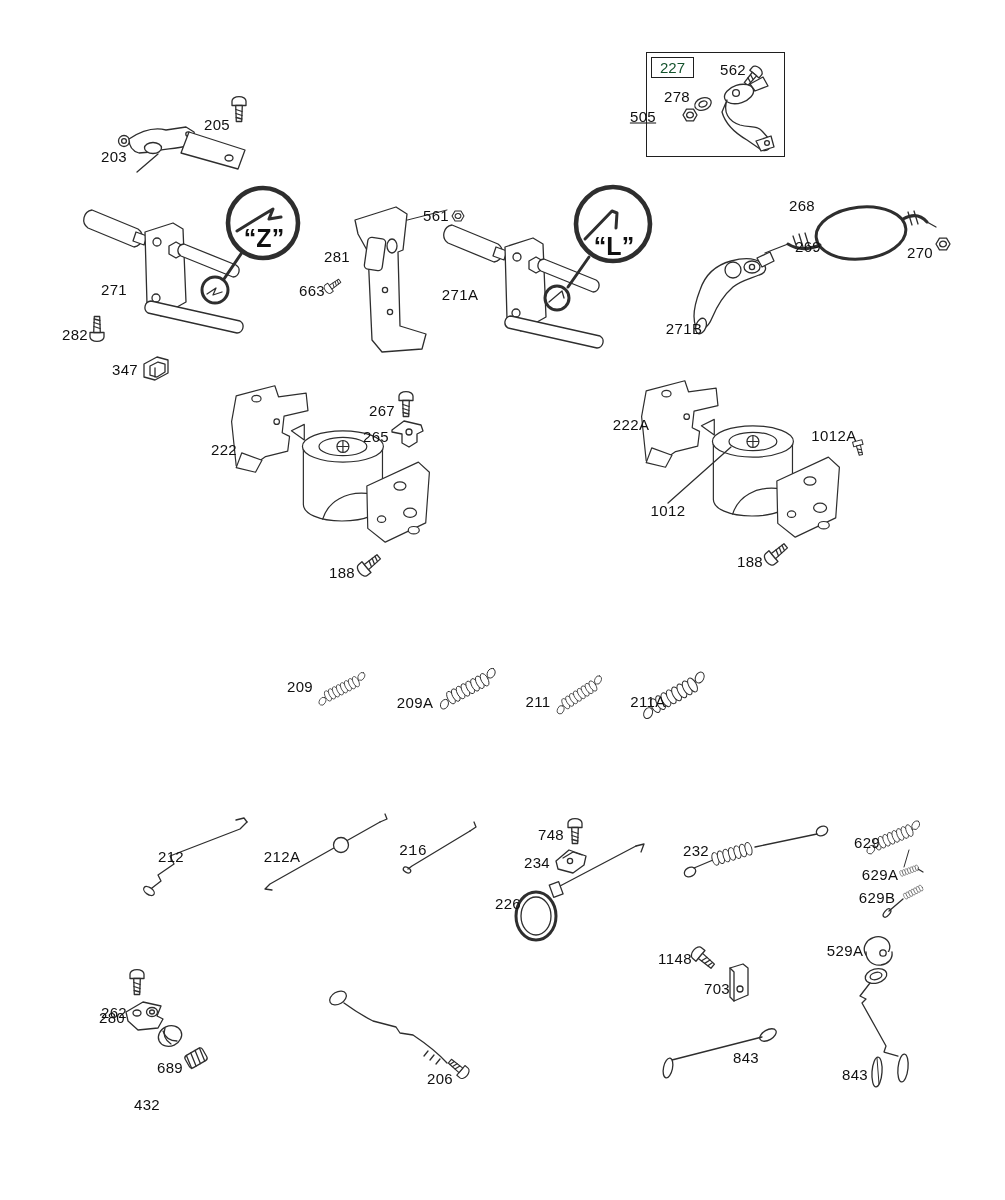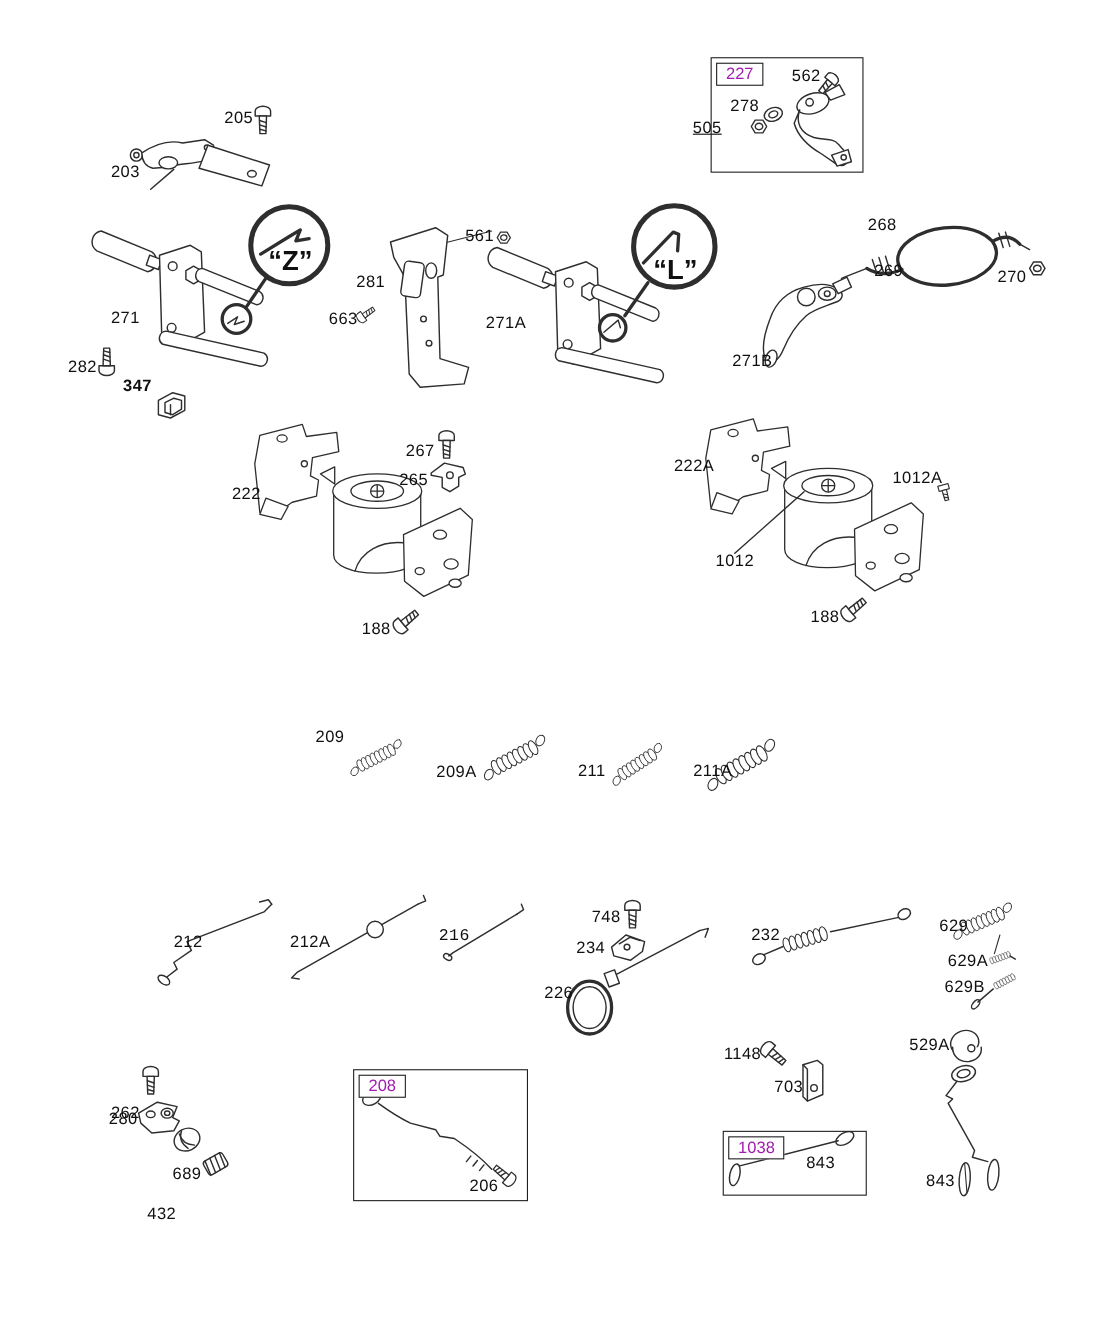--- a/index.html
+++ b/index.html
@@ -15,21 +15,21 @@
   svg.artwork .thin{stroke-width:1;}
   #labels{position:absolute;left:0;top:0;width:100%;height:100%;}
   .part-label{
     position:absolute;transform:translate(-50%,-50%);
     font-size:15px;letter-spacing:.4px;color:#101010;white-space:nowrap;
   }
   .part-label.callout{font-size:25px;font-weight:bold;letter-spacing:0;}
   .inset-box{position:absolute;border:1.7px solid #1f1f1f;}
   .inset-label{
     position:absolute;left:4px;top:4px;border:1.7px solid #1f1f1f;background:#fff;
-    padding:1px 8px;font-size:15px;color:#a21caf;white-space:nowrap;
+    padding:1px 8px;font-size:15px;color:#14532d;white-space:nowrap;
   }
 </style>
 </head>
 <body>
 
 <div class="canvas">
 
   <svg class="artwork" width="1005" height="1200" viewBox="0 0 1005 1200">
     <defs>
       <g id="screw">
@@ -309,45 +309,45 @@
 
     <g>
       <path class="solid" d="M144,364 l13,-7 11,3 0,13 -13,7 -11,-3 z"></path>
       <path class="solid" d="M150,366 l8,-4 7,2 0,8 -8,5 -7,-2 z"></path>
       <line x1="155" y1="377" x2="155" y2="368"></line>
     </g>
     <use href="#screw" transform="translate(97,337) rotate(180)"></use>
   </svg>
 
   <div id="labels">
-      <div class="part-label" style="left: 217px; top: 107px;">205</div>
+      <div class="part-label" style="left: 217px; top: 124px;">205</div>
       <div class="part-label" style="left: 114px; top: 156px;">203</div>
       <div class="part-label" style="left: 733px; top: 69px;">562</div>
       <div class="part-label" style="left: 677px; top: 96px;">278</div>
       <div class="part-label" style="left: 643px; top: 116px; text-decoration: underline;">505</div>
       <div class="part-label" style="left: 436px; top: 215px;">561</div>
       <div class="part-label" style="left: 337px; top: 256px;">281</div>
       <div class="part-label" style="left: 312px; top: 290px;">663</div>
       <div class="part-label" style="left: 114px; top: 289px;">271</div>
       <div class="part-label" style="left: 75px; top: 334px;">282</div>
-      <div class="part-label" style="left: 125px; top: 351px; font-weight: bold;">347</div>
+      <div class="part-label" style="left: 125px; top: 369px;">347</div>
       <div class="part-label" style="left: 460px; top: 294px;">271A</div>
       <div class="part-label" style="left: 802px; top: 205px;">268</div>
       <div class="part-label" style="left: 763px; top: 246px; margin-left: 45px;">269</div>
       <div class="part-label" style="left: 920px; top: 252px;">270</div>
       <div class="part-label" style="left: 684px; top: 301px; margin-top: 27px;">271B</div>
       <div class="part-label" style="left: 382px; top: 410px;">267</div>
       <div class="part-label" style="left: 376px; top: 436px;">265</div>
       <div class="part-label" style="left: 224px; top: 449px;">222</div>
       <div class="part-label" style="left: 631px; top: 424px;">222A</div>
       <div class="part-label" style="left: 834px; top: 435px;">1012A</div>
       <div class="part-label" style="left: 668px; top: 510px;">1012</div>
       <div class="part-label" style="left: 342px; top: 572px;">188</div>
       <div class="part-label" style="left: 750px; top: 561px;">188</div>
-      <div class="part-label" style="left: 300px; top: 670px;">209</div>
+      <div class="part-label" style="left: 300px; top: 686px;">209</div>
       <div class="part-label" style="left: 415px; top: 702px;">209A</div>
       <div class="part-label" style="left: 538px; top: 701px;">211</div>
       <div class="part-label" style="left: 648px; top: 701px;">211A</div>
       <div class="part-label" style="left: 171px; top: 856px;">212</div>
       <div class="part-label" style="left: 282px; top: 856px;">212A</div>
       <div class="part-label" style="left: 413px; top: 851px; font-family: Liberation Mono, monospace;">216</div>
       <div class="part-label" style="left: 551px; top: 834px;">748</div>
       <div class="part-label" style="left: 537px; top: 862px;">234</div>
       <div class="part-label" style="left: 508px; top: 903px;">226</div>
       <div class="part-label" style="left: 696px; top: 850px;">232</div>
@@ -362,20 +362,14 @@
       <div class="part-label" style="left: 147px; top: 1104px;">432</div>
       <div class="part-label" style="left: 170px; top: 1067px;">689</div>
       <div class="part-label" style="left: 440px; top: 1078px;">206</div>
       <div class="part-label" style="left: 746px; top: 1057px;">843</div>
       <div class="part-label" style="left: 855px; top: 1074px;">843</div>
       <div class="part-label callout" style="left: 264px; top: 238px;">“Z”</div>
       <div class="part-label callout" style="left: 614px; top: 246px;">“L”</div>
       <div class="inset-box" style="left: 646px; top: 52px; width: 137px; height: 103px;">
         <div class="inset-label">227</div>
       </div>
-      <div class="inset-box" style="left: 321px; top: 972px; width: 157px; height: 118px;">
-        <div class="inset-label">208</div>
-      </div>
-      <div class="inset-box" style="left: 657px; top: 1028px; width: 129px; height: 57px;">
-        <div class="inset-label">1038</div>
-      </div>
     </div>
 </div>
 
 </body></html>

